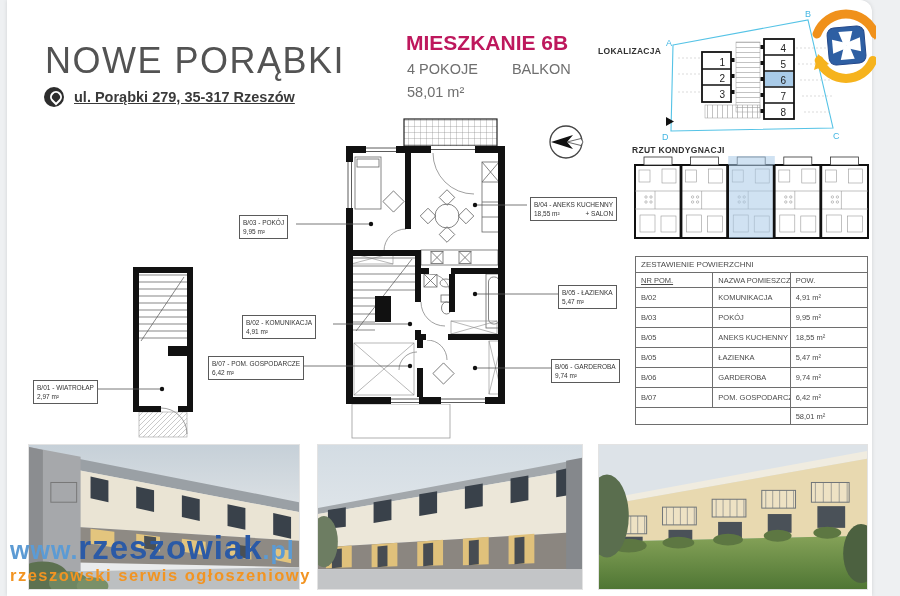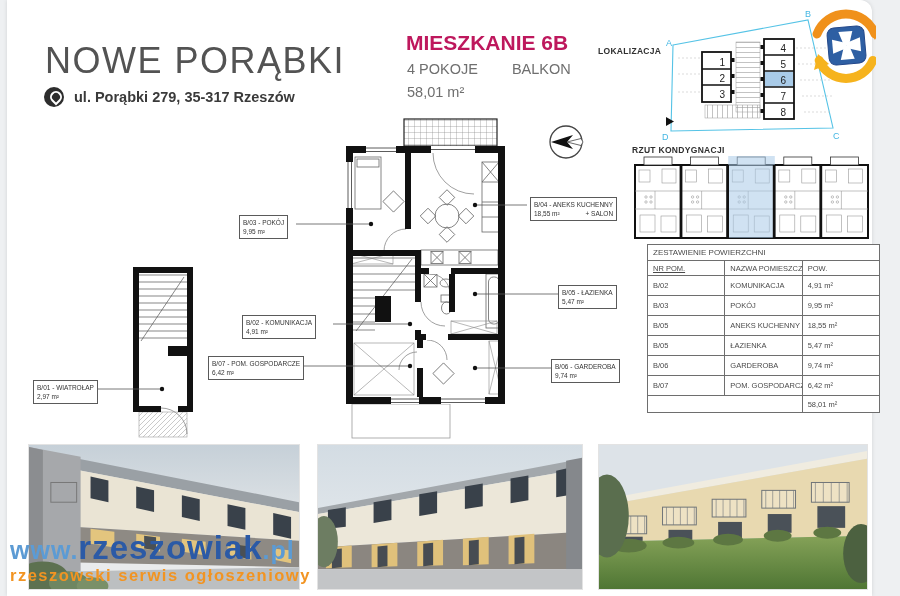--- a/index.html
+++ b/index.html
@@ -6,21 +6,21 @@
   body{font-family:"Liberation Sans",sans-serif;background:#eef0f2;}
   #stage{position:relative;width:900px;height:596px;overflow:hidden;background:#eef0f2;}
   #sheet{position:absolute;left:7px;top:0;width:865px;height:596px;background:#fff;
          border-radius:0 12px 0 0;box-shadow:0 0 4px rgba(0,0,0,.12);}
   .abs{position:absolute;}
   
   .proj-title{left:45px;top:40px;font-size:36px;font-weight:400;letter-spacing:1.5px;color:#535353;white-space:nowrap;}
   .addr-row{left:44px;top:87px;display:flex;align-items:center;gap:10px;}
   .pin{width:20px;height:20px;border-radius:50%;background:#2d2d2d;position:relative;}
   .pin:after{content:"";position:absolute;left:6px;top:4px;width:8px;height:8px;border:2px solid #fff;border-radius:50% 50% 50% 0;transform:rotate(-45deg);}
-  .addr-text{font-size:14.5px;font-weight:bold;color:#3a3a3a;white-space:nowrap;}
+  .addr-text{font-size:14.5px;font-weight:bold;color:#3a3a3a;white-space:nowrap;text-decoration:underline;}
   .unit-name{left:406px;top:31px;font-size:21px;font-weight:bold;color:#be185d;white-space:nowrap;}
   .unit-sub{left:407px;top:61px;font-size:14.5px;color:#6f6f6f;display:flex;gap:34px;white-space:nowrap;}
   .unit-area{left:407px;top:84px;font-size:14.5px;color:#6f6f6f;white-space:nowrap;}
   .sec-title{font-size:8.5px;font-weight:bold;color:#2f2f2f;letter-spacing:.3px;white-space:nowrap;}
   
   .lbl{position:absolute;background:#fff;border:1px solid #5a5a5a;padding:2px 3px 1px 3px;
        font-size:6.5px;line-height:1.45;color:#333;white-space:nowrap;z-index:5;}
   .lbl .l2{display:flex;gap:8px;justify-content:space-between;}
   
   table.area{border-collapse:collapse;width:233px;table-layout:fixed;background:#fff;}
@@ -142,21 +142,21 @@
     <use href="#runit" x="728.2" y="165"></use>
       <use href="#runit" x="774.8" y="165"></use>
     <use href="#runit" x="821.4" y="165"></use>
     <rect x="728.2" y="156" width="46.6" height="82" fill="#a9cbe8" opacity="0.55"></rect>
     <rect x="679.6" y="165" width="2.8" height="73" fill="#111"></rect>
     <rect x="726.2" y="165" width="2.8" height="73" fill="#111"></rect>
     <rect x="772.8" y="165" width="2.8" height="73" fill="#111"></rect>
     <rect x="819.4" y="165" width="2.8" height="73" fill="#111"></rect>
   </svg>
 
-  <table class="area abs" style="left:635px;top:244px;margin-left:12px;">
+  <table class="area abs" style="left:635px;top:256px;">
     <tbody>
         <tr class="t-title">
           <td colspan="3">ZESTAWIENIE POWIERZCHNI</td>
         </tr>
     <tr class="t-head">
       <td class="c1">NR POM.</td>
       <td class="c2">NAZWA POMIESZCZENIA</td>
       <td class="c3">POW.</td>
     </tr>
     <tr class="t-data">

